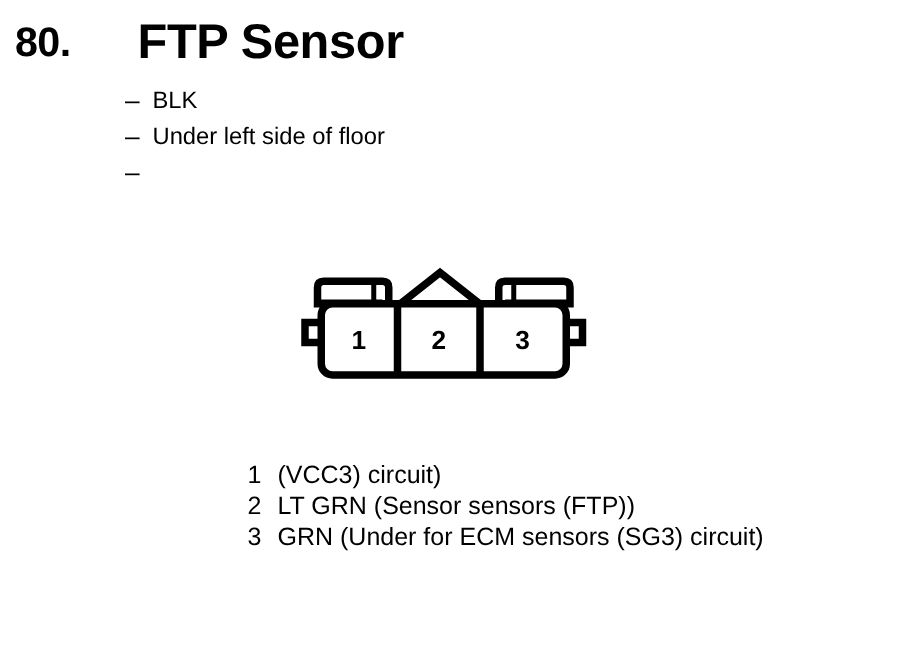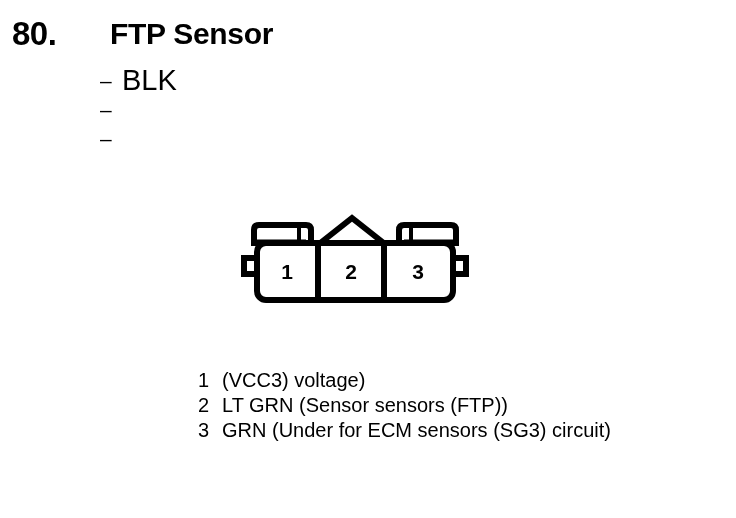--- a/index.html
+++ b/index.html
@@ -31,21 +31,21 @@
     top: 0px;
     font-size: 33px;
     font-weight: bold;
     letter-spacing: -0.5px;
     line-height: 40px;
   }
   .title-text {
     position: absolute;
     left: 98px;
     top: 0px;
-    font-size: 30px;
+    font-size: 39px;
     font-weight: bold;
     letter-spacing: -0.3px;
     line-height: 40px;
   }
 
   
   .desc-list {
     position: absolute;
     left: 100px;
     top: 66px;
@@ -62,21 +62,21 @@
     position: absolute;
     left: 0px;
     top: 0px;
     font-size: 21px;
     line-height: 29px;
   }
   .desc-label {
     position: absolute;
     left: 22px;
     top: 0px;
-    font-size: 29px;
+    font-size: 19px;
     line-height: 29px;
   }
 
   
   .connector {
     position: absolute;
     left: 238px;
     top: 210px;
     width: 234px;
     height: 100px;
@@ -137,20 +137,21 @@
 
 <div class="desc-list">
 
   <div class="desc-item">
     <span class="desc-dash">–</span>
     <span class="desc-label">BLK</span>
   </div>
 
   <div class="desc-item">
     <span class="desc-dash">–</span>
+    <span class="desc-label">Under left side of floor</span>
   </div>
 
   <div class="desc-item">
     <span class="desc-dash">–</span>
   </div>
 
 </div>
 
 <div class="connector">
   <svg width="234" height="100" viewBox="0 0 234 100" xmlns="http://www.w3.org/2000/svg">
@@ -190,21 +191,21 @@
     <text class="pin-num" x="113" y="69">2</text>
     <text class="pin-num" x="180" y="69">3</text>
 
   </svg>
 </div>
 
 <div class="pin-list">
 
   <div class="pin-row">
     <span class="pin-index">1</span>
-    <span class="pin-desc-cont">(VCC3) voltage)</span>
+    <span class="pin-desc-cont">(VCC3) circuit)</span>
   </div>
 
   <div class="pin-row">
     <span class="pin-index">2</span>
     <span class="pin-desc">LT GRN (Sensor sensors (FTP))</span>
   </div>
 
   <div class="pin-row">
     <span class="pin-index">3</span>
     <span class="pin-desc">GRN (Under for ECM sensors (SG3) circuit)</span>

